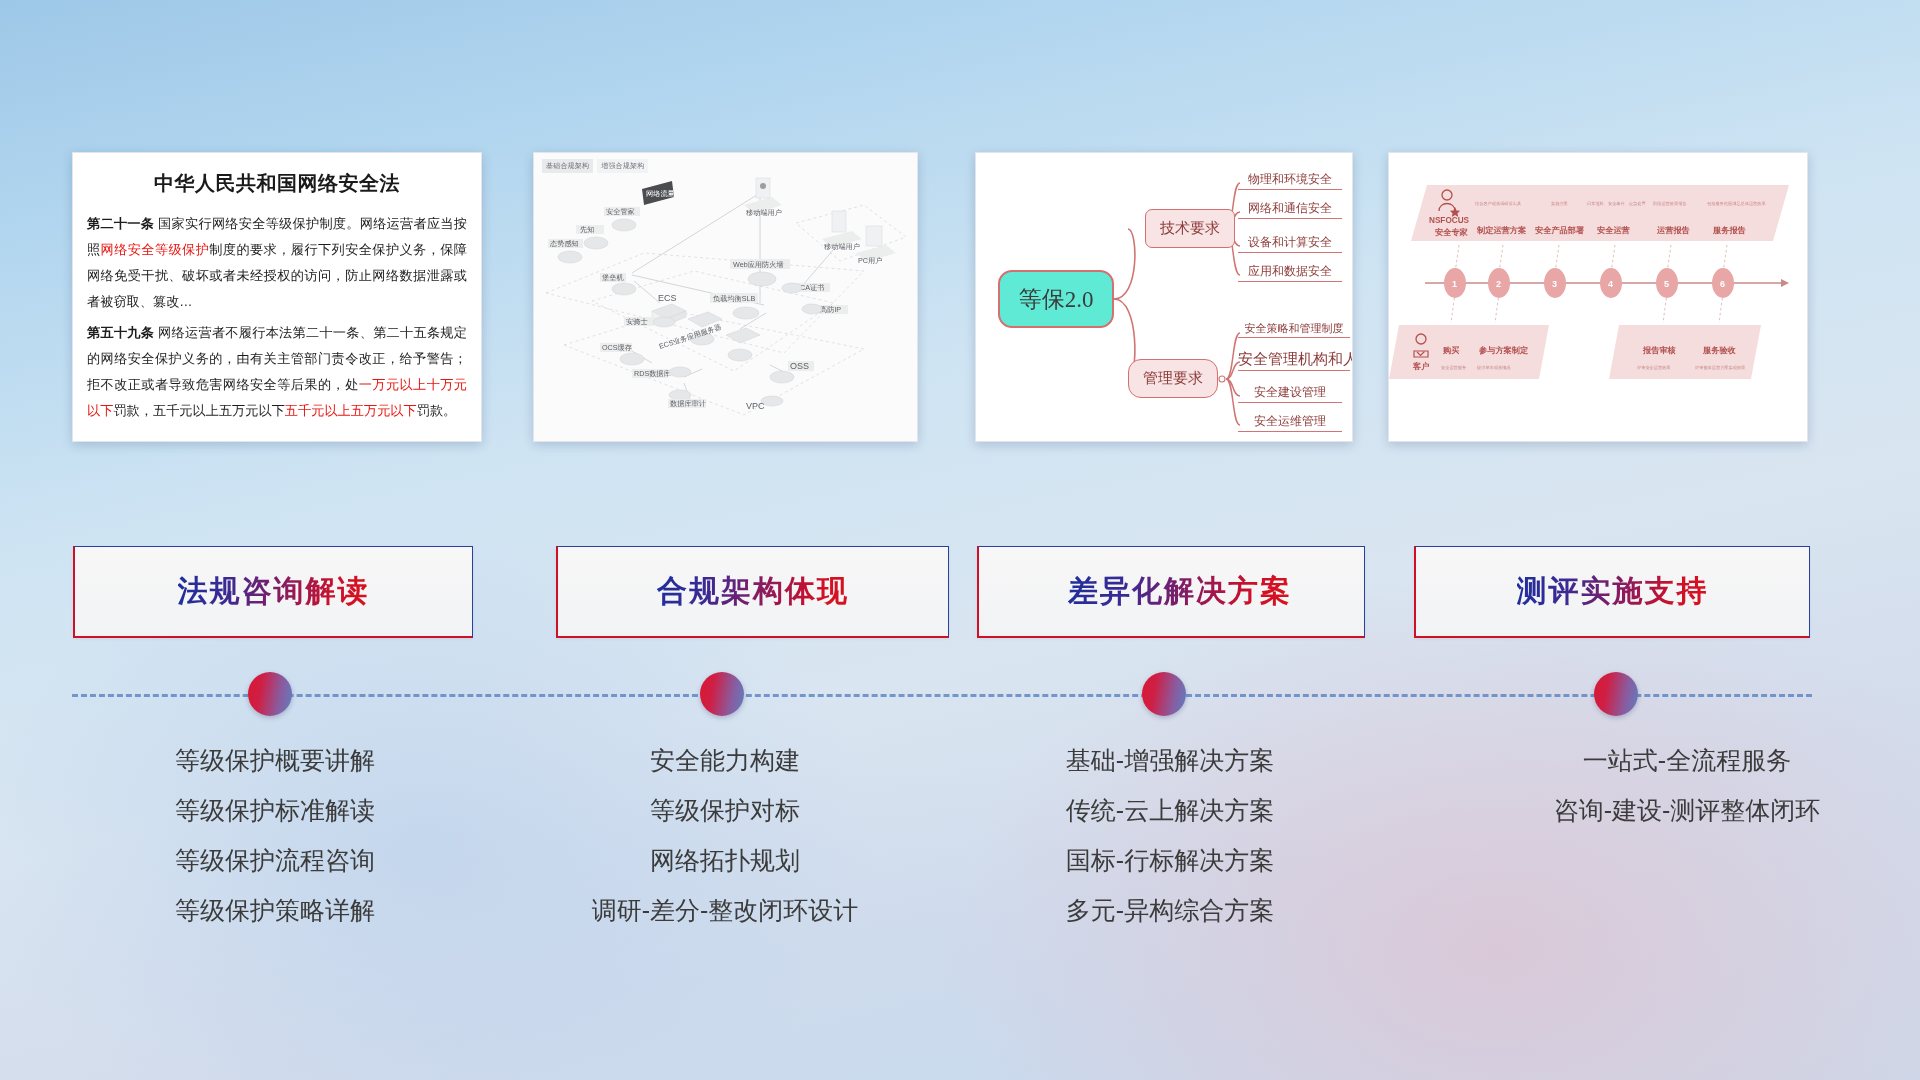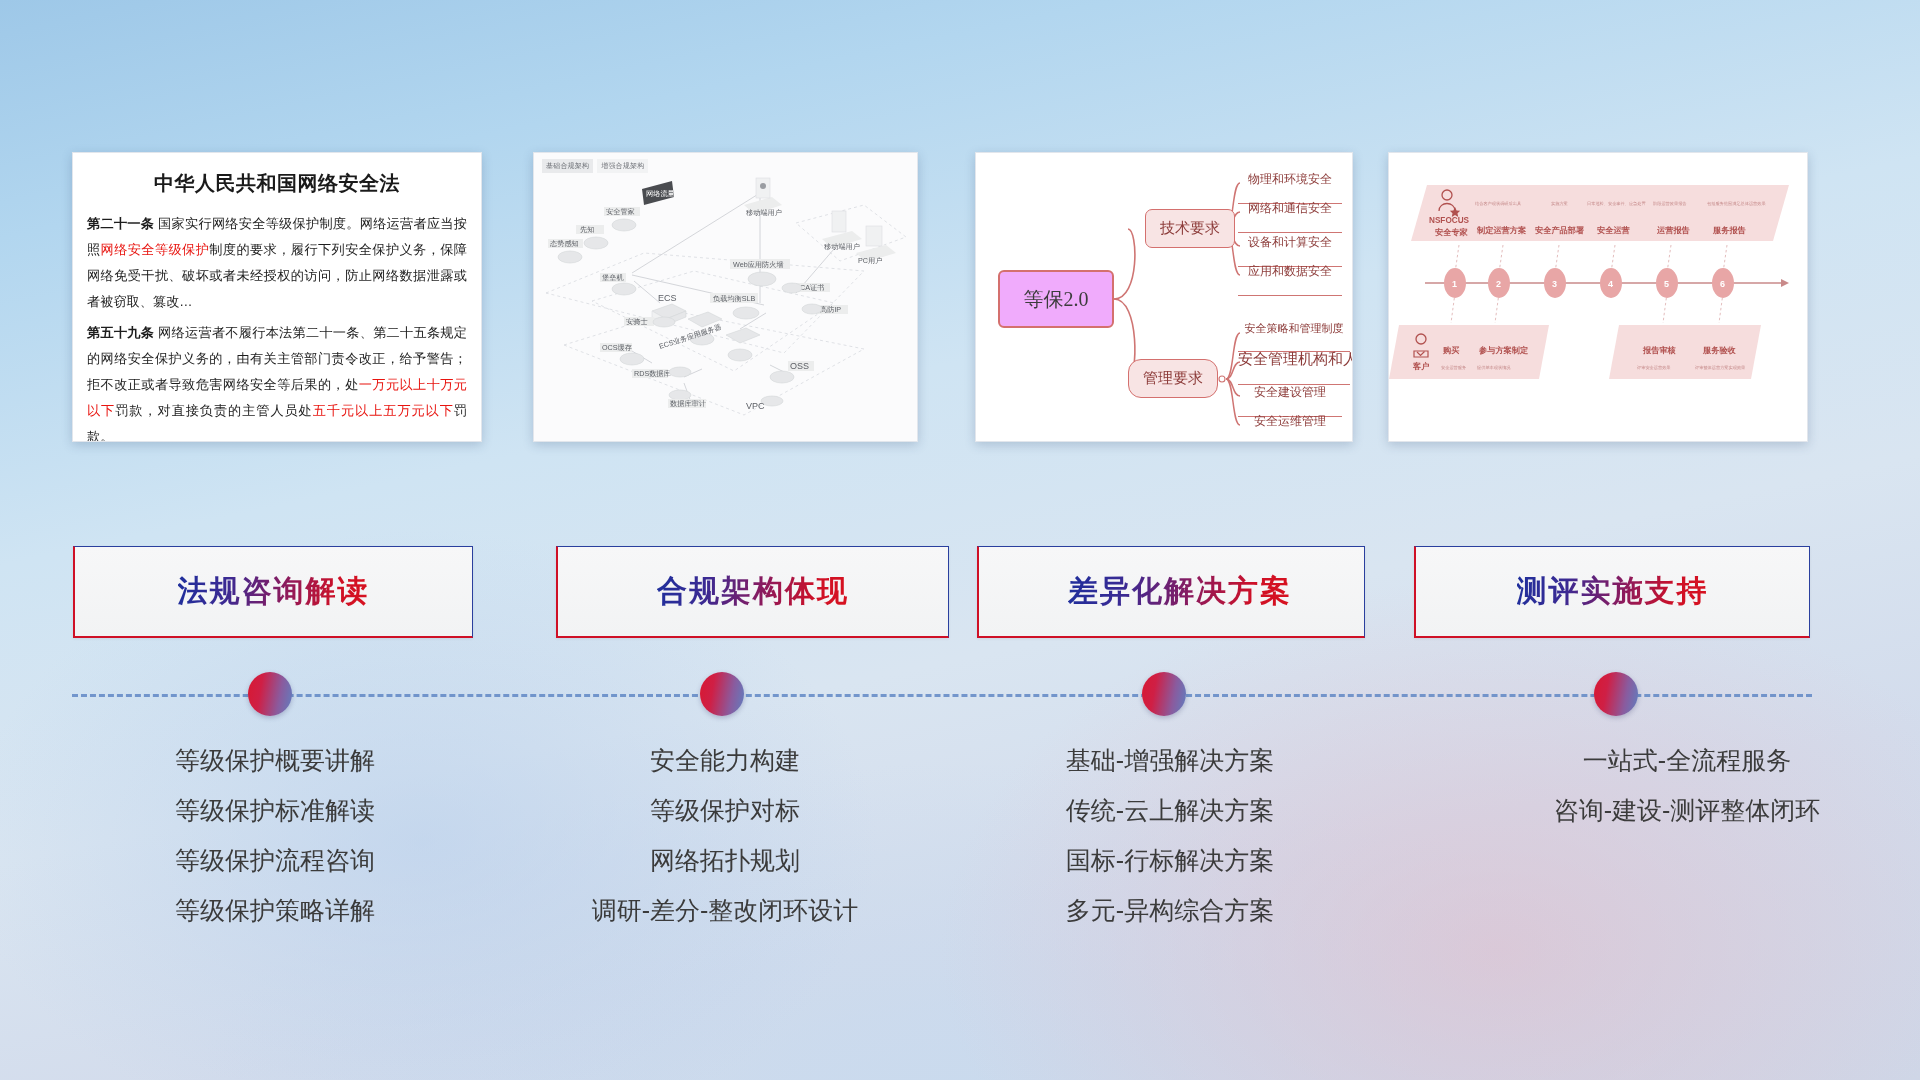--- a/index.html
+++ b/index.html
@@ -45,36 +45,36 @@
   .chip2 { fill:#f0f1f2; stroke:#dcdee1; stroke-width:.6; }
   .plate { fill:#eceded; }
   .lnk { stroke:#c9ccd1; stroke-width:.8; fill:none; }
   .dashreg { stroke:#d8dbe0; stroke-width:.8; fill:none; stroke-dasharray:3 3; }
 
   
   .mm { position:relative; width:100%; height:100%; background:#fff; }
   .mm svg { position:absolute; inset:0; }
   .mm-core {
     position:absolute; left:22px; top:117px; width:116px; height:58px;
-    background:#f0abfc; border:2.5px solid #d4706e; border-radius:6px;
+    background:#5eead4; border:2.5px solid #d4706e; border-radius:14px;
     display:flex; align-items:center; justify-content:center;
-    font-size:20px; color:#3c3c3c; font-family:"Liberation Serif",serif;
+    font-size:23px; color:#3c3c3c; font-family:"Liberation Serif",serif;
   }
   .mm-br {
     position:absolute; width:90px; height:39px;
     background:#f8e4e4; border:1.6px solid #d4706e; border-radius:7px;
     display:flex; align-items:center; justify-content:center;
     font-size:15px; color:#8c3b39; font-family:"Liberation Serif",serif;
   }
   .mm-br.tech { left:169px; top:56px; }
   .mm-br.mgmt { left:152px; top:206px;border-radius:13px; }
   .mm-leaf {
     position:absolute; font-size:12px; color:#8c3b39;
     font-family:"Liberation Serif",serif; white-space:nowrap;
-    border-bottom:1.8px solid #cf7573; padding-bottom:15px; text-align:center;
+    border-bottom:1.8px solid #cf7573; padding-bottom:1px; text-align:center;
   }
 
   
   .ns { position:relative; width:100%; height:100%; background:#fff; }
   .ns svg { position:absolute; inset:0; }
   .ns-t  { font-size:8.2px; fill:#b1514f; font-weight:bold; font-family:"Liberation Sans",sans-serif; }
   .ns-s  { font-size:4.2px; fill:#c58a8a; font-family:"Liberation Sans",sans-serif; }
   .ns-n  { font-size:9px; fill:#ffffff; font-weight:bold; font-family:"Liberation Sans",sans-serif; }
   .ns-band { fill:#f6dddd; }
   .ns-ell  { fill:#e8a6a6; }
@@ -132,21 +132,21 @@
 
 <div class="cards">
 
   <div class="card c1">
     <div class="law-title">中华人民共和国网络安全法</div>
     <div class="law-body">
       <p>
         <b>第二十一条</b><span> 国家实行网络安全等级保护制度。网络运营者应当按照</span><span class="red">网络安全等级保护</span><span>制度的要求，履行下列安全保护义务，保障网络免受干扰、破坏或者未经授权的访问，防止网络数据泄露或者被窃取、篡改…</span>
       </p>
       <p>
-        <b>第五十九条</b><span> 网络运营者不履行本法第二十一条、第二十五条规定的网络安全保护义务的，由有关主管部门责令改正，给予警告；拒不改正或者导致危害网络安全等后果的，处</span><span class="red">一万元以上十万元以下</span><span>罚款，对直接负责的主管人员处</span><span class="red">五千元以上五万元以下</span><span>罚款。</span>
+        <b>第五十九条</b><span> 网络运营者不履行本法第二十一条、第二十五条规定的网络安全保护义务的，由有关主管部门责令改正，给予警告；拒不改正或者导致危害网络安全等后果的，处</span><span class="red">一万元以上十万元以下</span><span>罚款，五千元以上五万元以下</span><span class="red">五千元以上五万元以下</span><span>罚款。</span>
       </p>
     </div>
   </div>
 
   <div class="card c2">
     <div class="arch">
       <div class="tabs">
         <div class="tab">基础合规架构</div>
         <div class="tab alt">增强合规架构</div>
       </div>

